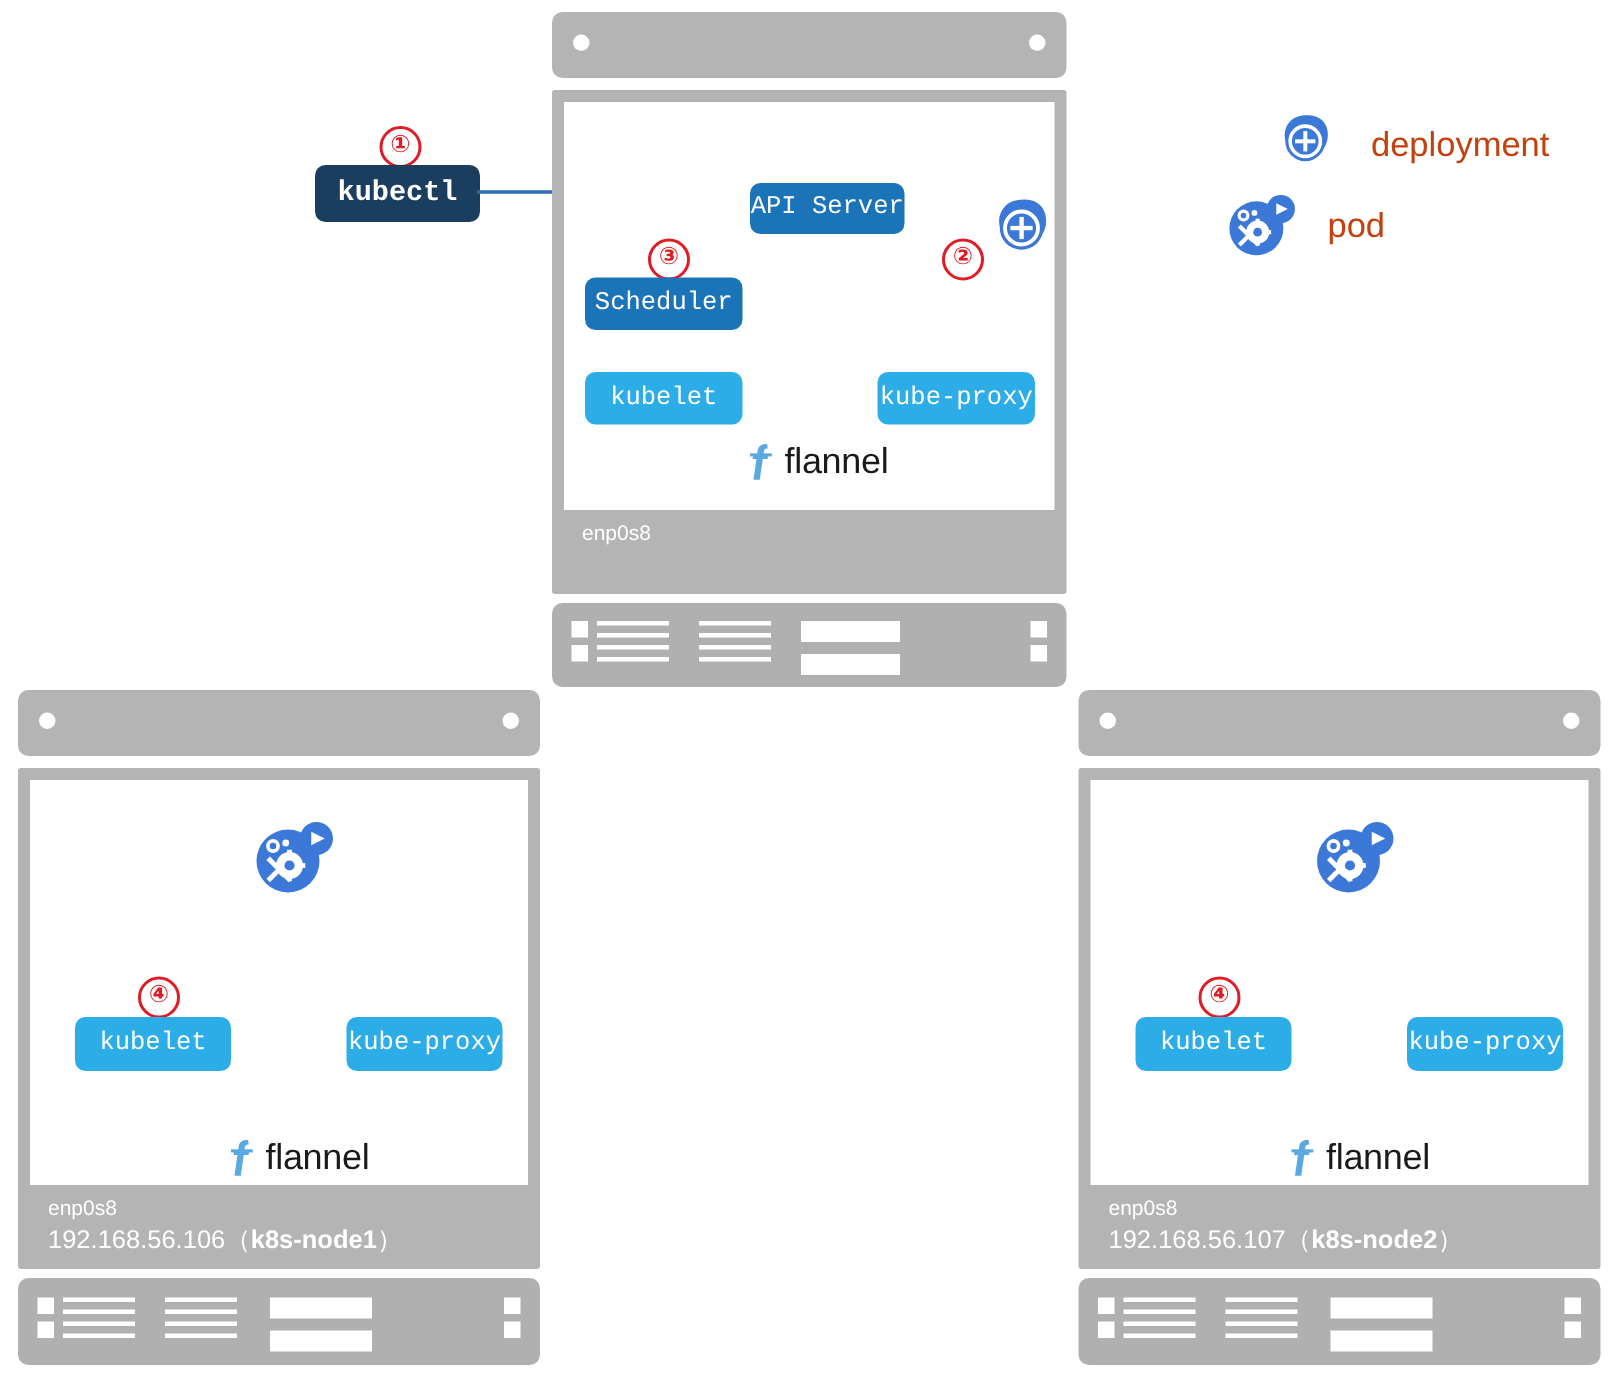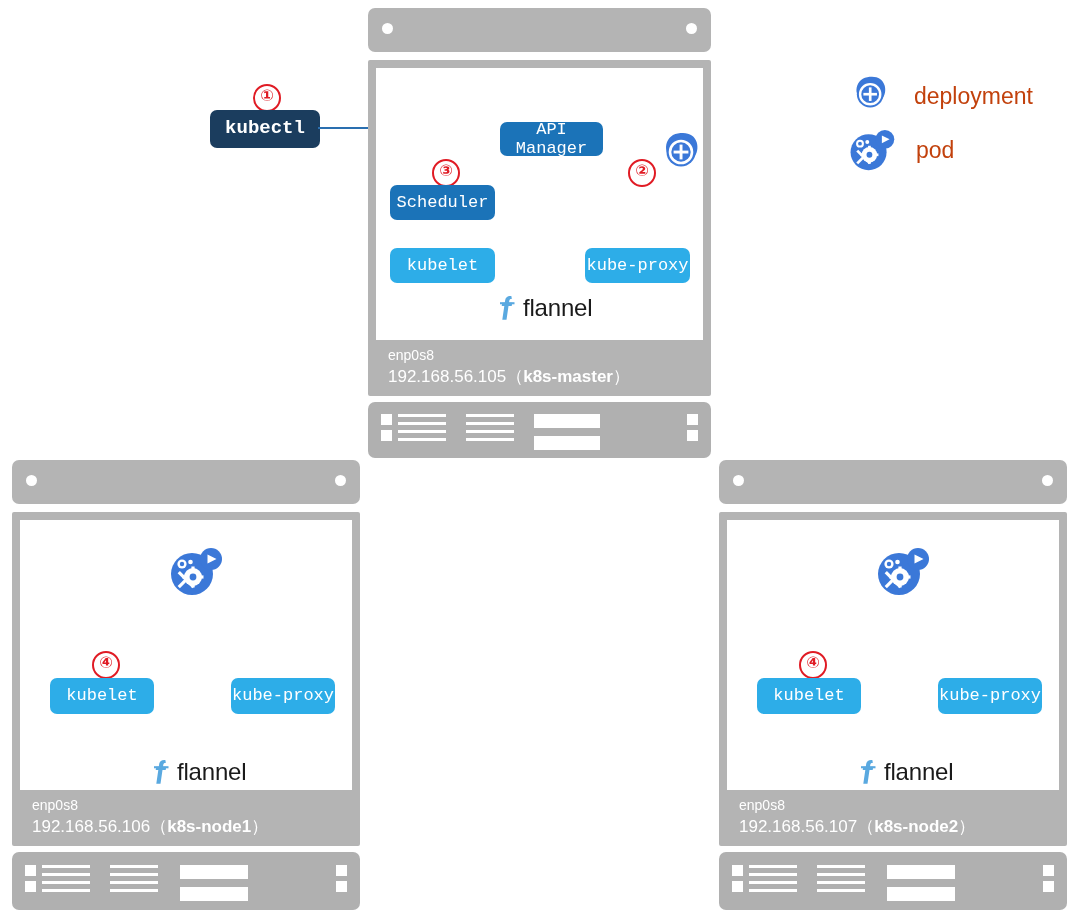--- a/index.html
+++ b/index.html
@@ -86,21 +86,21 @@
 <div class="machine" style="left:368px;top:8px;width:343px;height:450px;">
 
   <div class="rack-top">
     <span class="dot l"></span>
     <span class="dot r"></span>
   </div>
 
   <div class="panel" style="top:52px;height:336px;">
     <div class="panel-white" style="height:272px;">
 
-      <div class="box dark" style="left:124px;top:54px;width:103px;height:34px;font-size:17px;">API Manager</div>
+      <div class="box dark" style="left:124px;top:54px;width:103px;height:34px;font-size:17px;">API Server</div>
 
       <svg style="position:absolute;left:283px;top:62px;" width="48" height="48" viewBox="0 0 48 48">
         <path d="M24 3c7 0 12 3.5 13.7 9.3 1.6 5.4.6 11.3-3 15.6C31.3 32 26.6 34 21.8 33.4 15 32.6 9.6 28 7.6 21.4 5.8 15.3 8.5 8.4 14 5.1 17 3.4 20.5 3 24 3z" fill="#3b78d8"></path>
         <circle cx="22" cy="22" r="14.5" fill="#3b78d8"></circle>
         <circle cx="22" cy="22" r="11" fill="none" stroke="#ffffff" stroke-width="2.6"></circle>
         <rect x="20.6" y="14.6" width="2.9" height="14.8" fill="#ffffff"></rect>
         <rect x="14.6" y="20.6" width="14.8" height="2.9" fill="#ffffff"></rect>
       </svg>
 
       <div class="num" style="left:56px;top:91px;">③</div>
@@ -118,23 +118,20 @@
         <svg width="20" height="28" viewBox="0 0 20 28">
           <path d="M13.5 2.2c-3.4-.6-6 1.1-6.4 4.2l-.3 2.3H4.2l-.5 3.3h2.6l-2 13.8h4.2l2-13.8h3.2l.5-3.3h-3.2l.25-1.8c.2-1.4 1.1-2 2.5-1.8z" fill="#5aa9e0"></path>
           <rect x="2" y="8.2" width="14.5" height="2.1" fill="#5aa9e0"></rect>
         </svg>
         <span class="txt">flannel</span>
       </div>
     </div>
 
     <div class="panel-label" style="top:286px;">
       <div class="nic">enp0s8</div>
-      <div class="ip">
-        <span>192.168.56.105</span><span>（</span><b>k8s-master</b><span>）</span>
-      </div>
     </div>
   </div>
 
   <div class="rack-bottom" style="top:394px;height:56px;">
     <span class="rb-sq" style="left:13px;top:12px;"></span>
     <span class="rb-sq" style="left:13px;top:28px;"></span>
     <div class="rb-lines" style="left:30px;top:12px;width:48px;">
       <i></i>
         <i></i>
         <i></i>
@@ -309,21 +306,21 @@
   <svg width="44" height="44" viewBox="0 0 48 48">
     <path d="M24 3c7 0 12 3.5 13.7 9.3 1.6 5.4.6 11.3-3 15.6C31.3 32 26.6 34 21.8 33.4 15 32.6 9.6 28 7.6 21.4 5.8 15.3 8.5 8.4 14 5.1 17 3.4 20.5 3 24 3z" fill="#3b78d8"></path>
     <circle cx="22" cy="22" r="14.5" fill="#3b78d8"></circle>
     <circle cx="22" cy="22" r="11" fill="none" stroke="#ffffff" stroke-width="2.6"></circle>
     <rect x="20.6" y="14.6" width="2.9" height="14.8" fill="#ffffff"></rect>
     <rect x="14.6" y="20.6" width="14.8" height="2.9" fill="#ffffff"></rect>
   </svg>
   <span class="lbl">deployment</span>
 </div>
 
-<div class="legend-row" style="left:848px;top:128px;align-items:center;">
+<div class="legend-row" style="left:817px;top:128px;align-items:center;">
   <svg width="48" height="45" viewBox="0 0 56 52">
     <circle cx="24" cy="28" r="21" fill="#3b78d8"></circle>
     <circle cx="43" cy="13" r="11" fill="#3b78d8"></circle>
     <polygon points="39.5,8.5 48.5,13 39.5,17.5" fill="#ffffff"></polygon>
     <g fill="#ffffff">
       <circle cx="14" cy="18" r="4.6"></circle>
       <circle cx="14" cy="18" r="2.2" fill="#3b78d8"></circle>
       <circle cx="22.5" cy="16" r="2.3"></circle>
     </g>
     <g fill="#ffffff">

